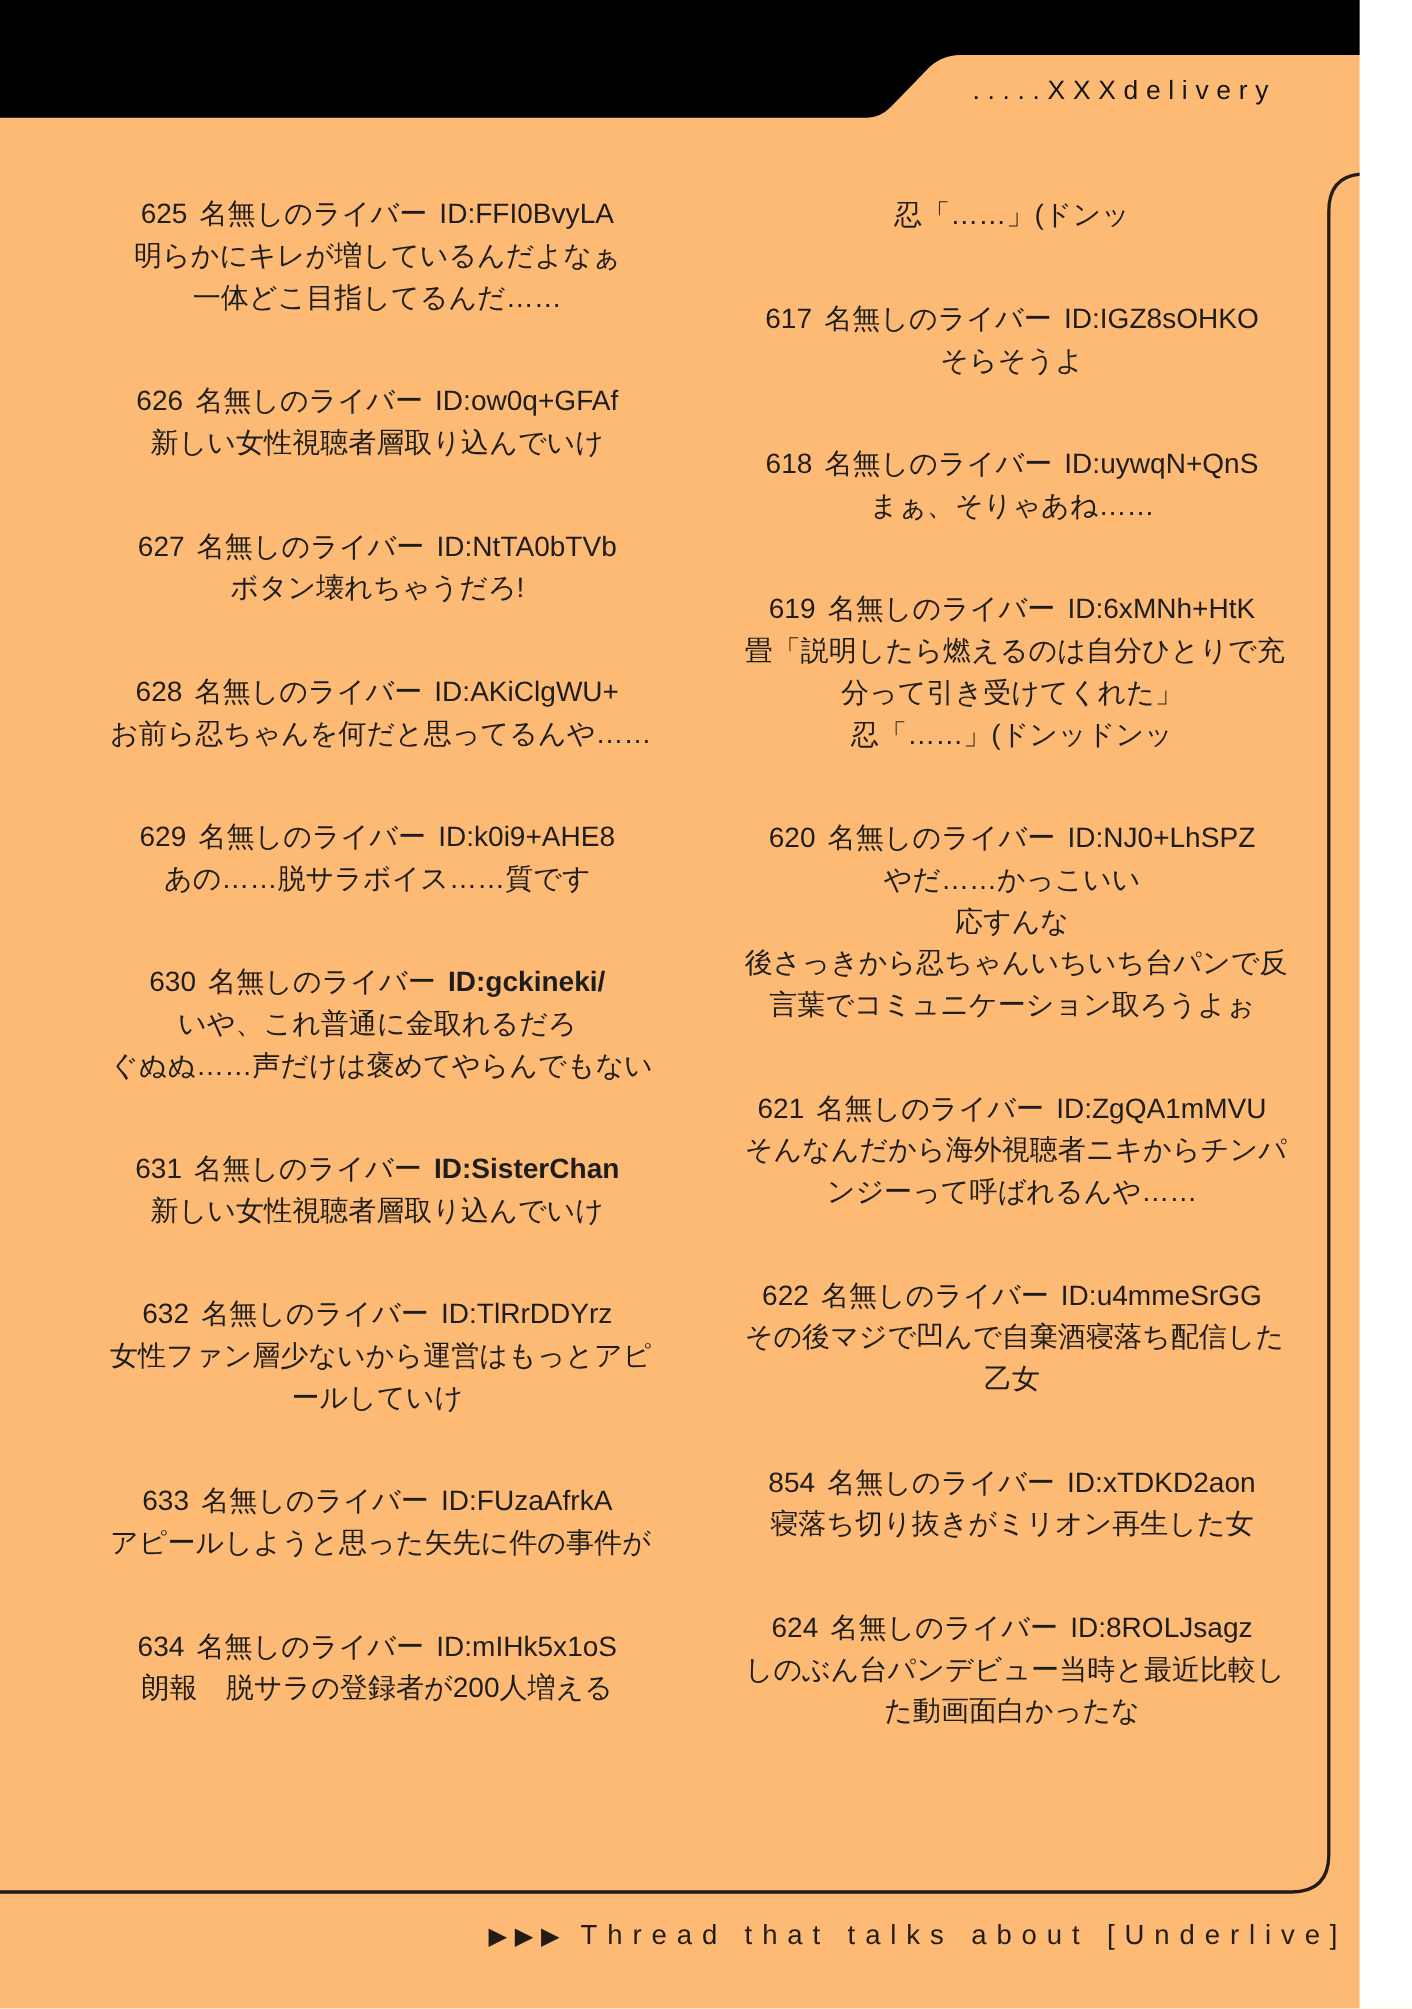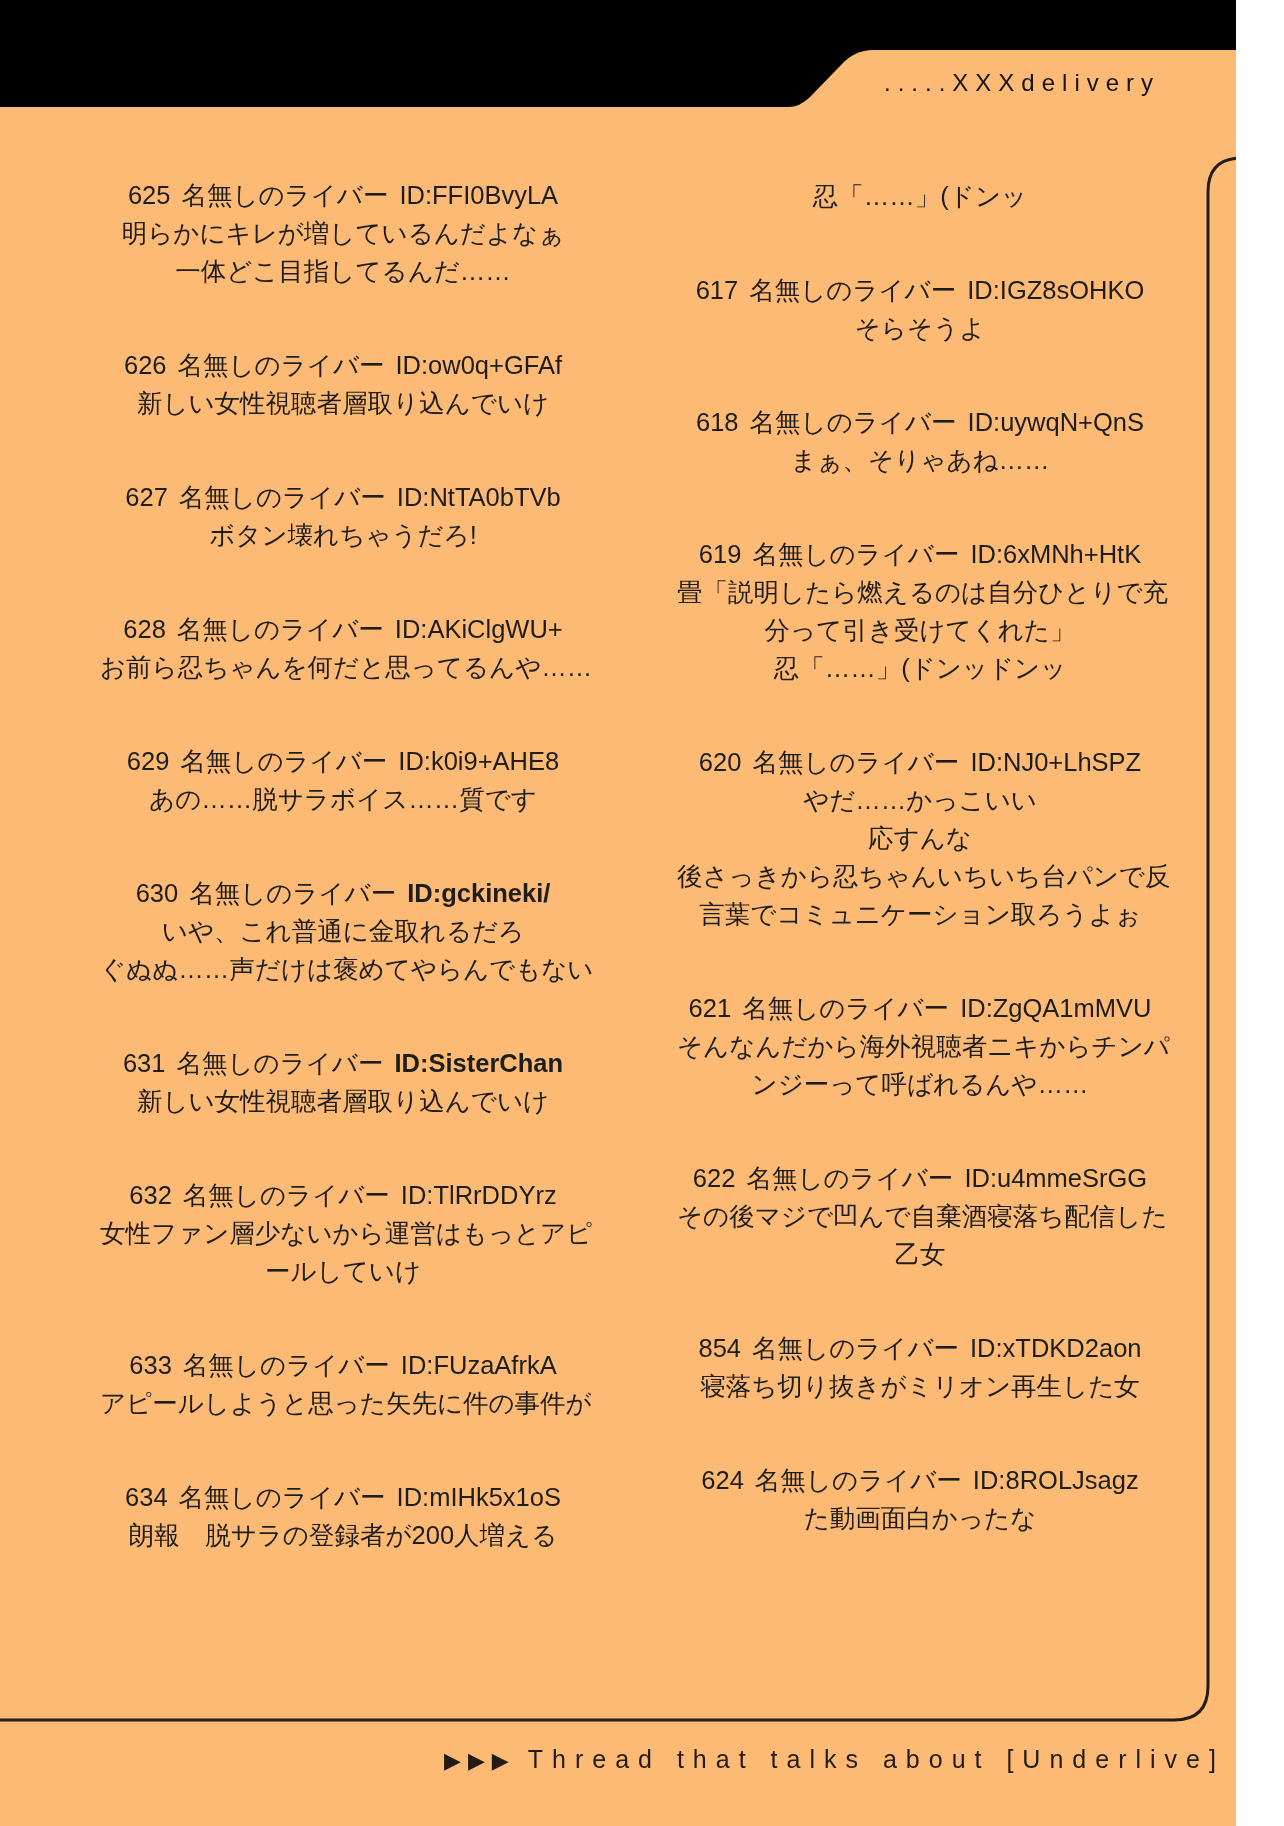--- a/index.html
+++ b/index.html
@@ -120,20 +120,21 @@
         <div class="post-header post-line"><span class="pnum">622</span><span class="pauthor">名無しのライバー</span><span class="pid">ID:u4mmeSrGG</span></div>
         <div class="post-line">その後マジで凹んで自棄酒寝落ち配信した</div>
         <div class="post-line">乙女</div>
       </div>
       <div class="post">
         <div class="post-header post-line"><span class="pnum">854</span><span class="pauthor">名無しのライバー</span><span class="pid">ID:xTDKD2aon</span></div>
         <div class="post-line">寝落ち切り抜きがミリオン再生した女</div>
       </div>
       <div class="post">
         <div class="post-header post-line"><span class="pnum">624</span><span class="pauthor">名無しのライバー</span><span class="pid">ID:8ROLJsagz</span></div>
+        <div class="post-line">しのぶん台パンデビュー当時と最近比較し</div>
         <div class="post-line">た動画面白かったな</div>
       </div>
     </div>
 
   <div class="footer">
     <span class="arrows">▶▶▶</span><span class="ftitle">Thread that talks about [Underlive]</span>
   </div>
 
 </div>
 

